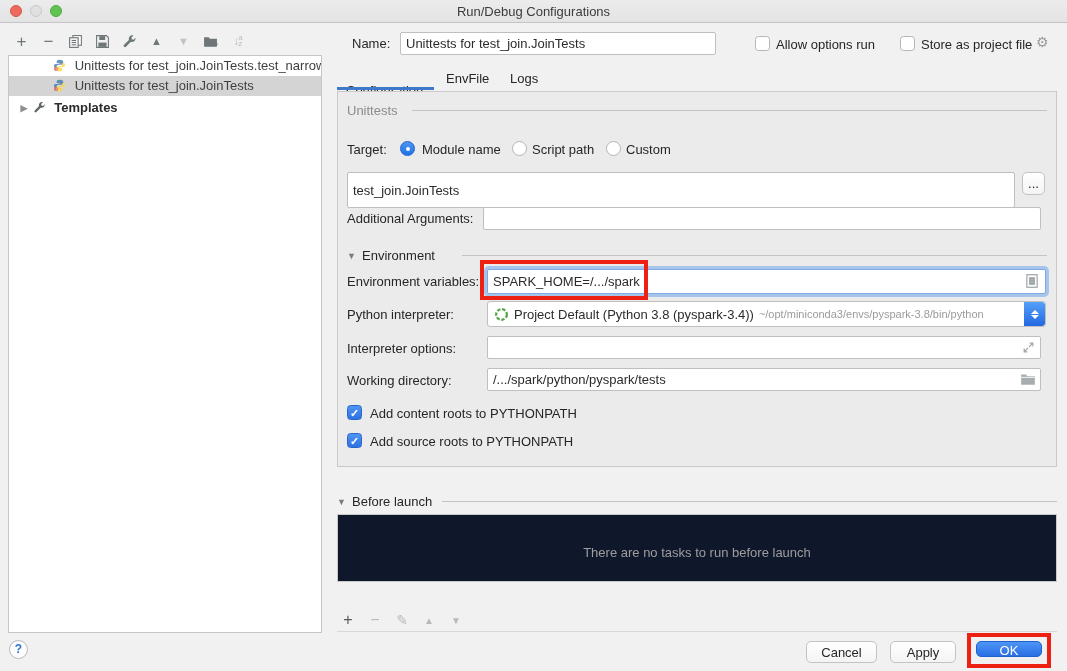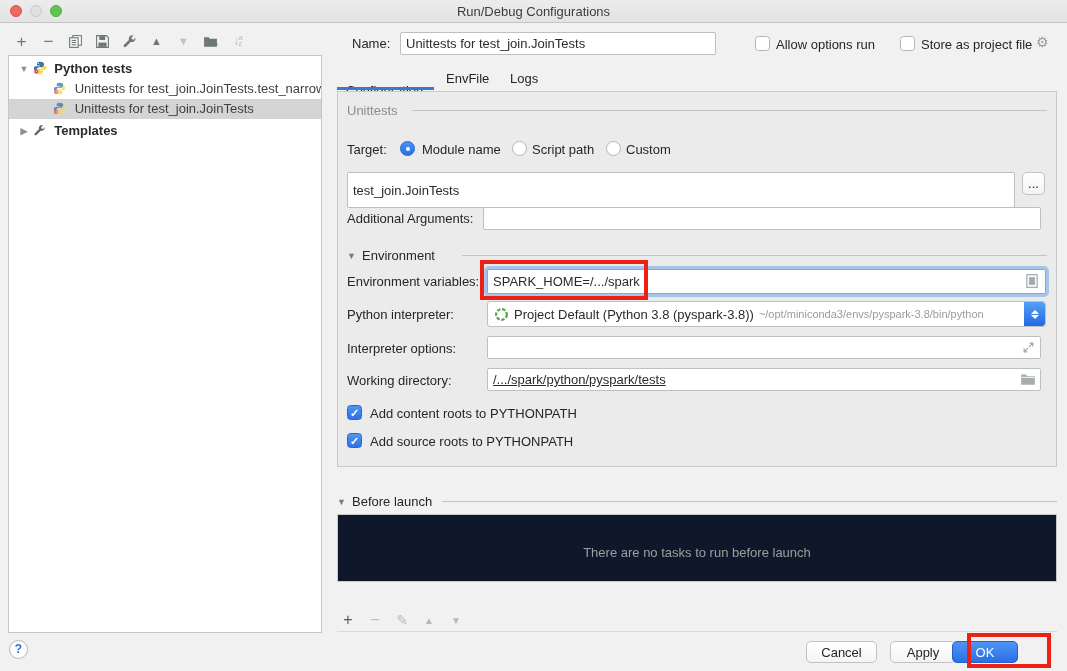--- a/index.html
+++ b/index.html
@@ -142,34 +142,20 @@
     <span>↓</span>
       <small style="display:inline-flex;flex-direction:column;line-height:6px;">
         <span>a</span>
         <span>z</span>
       </small>
   </div>
 </div>
 
 
 <div class="tree-panel">
-  <div class="tree-row root">
-    <span class="caret">▼</span>
-    <span class="ticon">
-      <svg width="14" height="14" viewBox="0 0 14 14">
-          <path fill="#3874A8" d="M6.9.8C4.6.8 4 1.8 4 3v1.5h3v.8H2.7C1.4 5.3 1 6.4 1 7.5s.4 2.1 1.7 2.1H4V8.2C4 7 5 6.2 6.2 6.2h2.9c1 0 1.9-.8 1.9-1.9V3C11 1.8 10 .8 6.9.8z"></path>
-          <path fill="#FFD43B" d="M7.1 13.2c2.3 0 2.9-1 2.9-2.2V9.5H7v-.8h4.3c1.3 0 1.7-1.1 1.7-2.2s-.4-2.1-1.7-2.1H10v1.4c0 1.2-1 2-2.2 2H4.9c-1 0-1.9.8-1.9 1.9V11c0 1.2 1 2.2 4.1 2.2z"></path>
-          <circle cx="5.4" cy="2.5" r=".6" fill="#fff"></circle>
-          <circle cx="8.6" cy="11.5" r=".6" fill="#fff"></circle>
-          <circle cx="3.2" cy="10.8" r="2" fill="#D9443B"></circle>
-          <path d="M2.5 10.8l1.4-.8v1.6z" fill="#fff"></path>
-        </svg>
-    </span>
-    <span>Python tests</span>
-  </div>
   <div class="tree-row child">
     <span class="ticon">
       <svg width="13" height="13" viewBox="0 0 14 14" opacity=".75">
           <path fill="#3874A8" d="M6.9.8C4.6.8 4 1.8 4 3v1.5h3v.8H2.7C1.4 5.3 1 6.4 1 7.5s.4 2.1 1.7 2.1H4V8.2C4 7 5 6.2 6.2 6.2h2.9c1 0 1.9-.8 1.9-1.9V3C11 1.8 10 .8 6.9.8z"></path>
           <path fill="#FFD43B" d="M7.1 13.2c2.3 0 2.9-1 2.9-2.2V9.5H7v-.8h4.3c1.3 0 1.7-1.1 1.7-2.2s-.4-2.1-1.7-2.1H10v1.4c0 1.2-1 2-2.2 2H4.9c-1 0-1.9.8-1.9 1.9V11c0 1.2 1 2.2 4.1 2.2z"></path>
           <circle cx="3.2" cy="10.8" r="2.1" fill="#D9443B"></circle>
           <path d="M2.5 10.8l1.4-.8v1.6z" fill="#fff"></path>
         </svg>
     </span>
     <span>Unittests for test_join.JoinTests.test_narrow_</span>
@@ -250,40 +236,40 @@
 <div class="red-box" style="left:480px;top:260px;width:168px;height:40px;"></div>
 
 
 <div class="label" style="left:347px;top:307px;">Python interpreter:</div>
 <div class="combo" style="left:487px;top:301px;width:559px;height:26px;padding-left:6px;">
   <span style="display:inline-flex;margin-right:5px;">
     <svg width="15" height="15" viewBox="0 0 14 14">
         <circle cx="7" cy="7" r="5" fill="none" stroke="#57A64B" stroke-width="2.1" stroke-dasharray="3.2 1.5"></circle>
       </svg>
   </span>
-  <span class="nowrap">Project Default (Python 3.8 (pyspark-3.8))</span>
+  <span class="nowrap">Project Default (Python 3.8 (pyspark-3.4))</span>
   <span class="ghost-path nowrap">~/opt/miniconda3/envs/pyspark-3.8/bin/python</span>
   <span class="spin">
     <span class="chev up"></span>
     <span class="chev down"></span>
   </span>
 </div>
 
 
 <div class="label" style="left:347px;top:341px;">Interpreter options:</div>
 <input class="field abs" style="left: 487px; top: 336px; width: 554px; height: 23px; padding-right: 22px;" readonly="" value="">
 <div class="abs" style="left:1022px;top:341px;">
   <svg width="13" height="13" viewBox="0 0 12 12">
       <path d="M7 2h3v3M10 2L6.5 5.5M5 10H2V7M2 10l3.5-3.5" stroke="#A6A6A6" fill="none" stroke-width="1.1"></path>
     </svg>
 </div>
 
 
 <div class="label" style="left:347px;top:373px;">Working directory:</div>
-<input class="field abs" style="left: 487px; top: 368px; width: 554px; height: 23px; padding-right: 36px; text-decoration: underline;" readonly="" value="/.../spark/python/pyspark/tests">
+<input class="field abs" style="left: 487px; top: 368px; width: 554px; height: 23px; padding-right: 36px;" readonly="" value="/.../spark/python/pyspark/tests">
 <div class="abs" style="left:1020px;top:372px;">
   <svg width="16" height="14" viewBox="0 0 14 12">
       <path d="M1 2h4.2l1.2 1.6H13V11H1z" fill="#A8ADB0"></path>
       <path d="M1 4.6h12" stroke="#F1F1F1" stroke-width=".9"></path>
     </svg>
 </div>
 
 
 <span class="chk on abs" style="left:347px;top:405px;">✓</span>
 <div class="label" style="left:370px;top:406px;">Add content roots to PYTHONPATH</div>
@@ -304,17 +290,17 @@
   <span class="bl-ic">✎</span>
   <span class="bl-ic" style="font-size:10px;">▲</span>
   <span class="bl-ic" style="font-size:10px;">▼</span>
 </div>
 <div class="hline" style="left:337px;top:631px;width:720px;background:#D8D8D8;"></div>
 
 
 <div class="help-btn">?</div>
 <button class="btn abs" style="left:806px;top:641px;width:71px;height:22px;">Cancel</button>
 <button class="btn abs" style="left:890px;top:641px;width:66px;height:22px;">Apply</button>
-<button class="ok-btn abs" style="left:952px;top:641px;width:66px;height:22px;font-size:13px;">OK</button>
+<button class="ok-btn abs" style="left:976px;top:641px;width:66px;height:16px;font-size:13px;">OK</button>
 <div class="red-box" style="left:967px;top:633px;width:84px;height:35px;"></div>
 
 
 
 
 </body></html>

